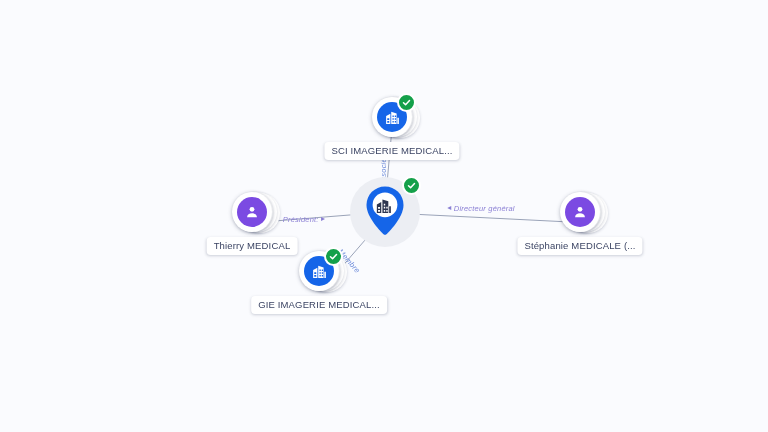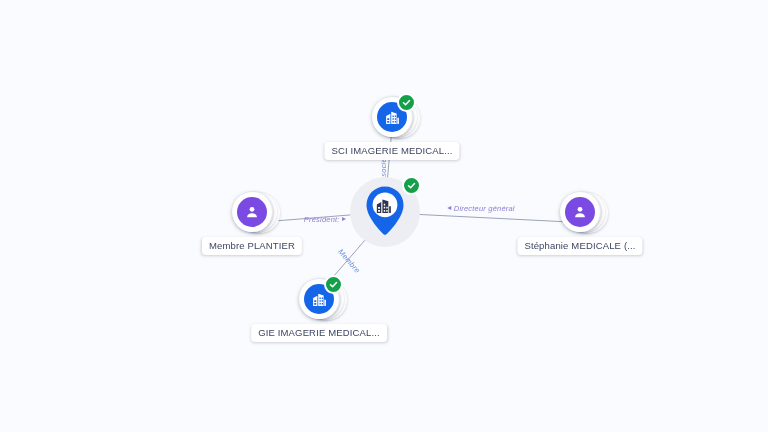--- a/index.html
+++ b/index.html
@@ -76,21 +76,21 @@
 
     <line x1="385" y1="206" x2="392" y2="128" stroke="#9aa3b8" stroke-width="1"></line>
 
     <line x1="362" y1="214" x2="262" y2="222" stroke="#9aa3b8" stroke-width="1"></line>
 
     <line x1="410" y1="214" x2="570" y2="222" stroke="#9aa3b8" stroke-width="1"></line>
 
     <line x1="372" y1="232" x2="327" y2="284" stroke="#9aa3b8" stroke-width="1"></line>
   </svg>
 
-  <div class="elabel role" style="left:325px;top:219px;">
+  <div class="elabel role" style="left:304px;top:219px;">
     <span>Président:</span>
     <span class="arrow">▸</span>
   </div>
 
   <div class="elabel role" style="left:481px;top:208px;text-align:center;">
     <span class="arrow">◂</span>
     <span>Directeur général</span>
   </div>
 
   <div class="elabel link" style="left:383px;top:172px;transform:translate(-50%,-50%) rotate(-90deg);">Associé</div>
@@ -127,41 +127,41 @@
       <div class="stack s3"></div>
       <div class="disc">
         <div class="inner person">
           <svg width="16" height="16" viewBox="0 0 24 24" fill="#ffffff">
             <circle cx="12" cy="8" r="3.6"></circle>
             <path d="M4.6 20c0-4 3.4-6.2 7.4-6.2s7.4 2.2 7.4 6.2H4.6z"></path>
           </svg>
         </div>
       </div>
     </div>
-    <div class="label">Membre PLANTIER</div>
+    <div class="label">Thierry MEDICAL</div>
   </div>
 
   <div class="node" style="left:580px;top:222px;width:170px;">
     <div class="marker">
       <div class="stack s1"></div>
       <div class="stack s2"></div>
       <div class="stack s3"></div>
       <div class="disc">
         <div class="inner person">
           <svg width="16" height="16" viewBox="0 0 24 24" fill="#ffffff">
             <circle cx="12" cy="8" r="3.6"></circle>
             <path d="M4.6 20c0-4 3.4-6.2 7.4-6.2s7.4 2.2 7.4 6.2H4.6z"></path>
           </svg>
         </div>
       </div>
     </div>
     <div class="label">Stéphanie MEDICALE (...</div>
   </div>
 
-  <div class="node" style="left:319px;top:309px;width:170px;">
+  <div class="node" style="left:319px;top:281px;width:170px;">
     <div class="marker">
       <div class="stack s1"></div>
       <div class="stack s2"></div>
       <div class="stack s3"></div>
       <div class="disc">
         <div class="inner company">
           <svg width="17" height="17" viewBox="0 0 24 24" fill="#ffffff">
             <path d="M3 21V10l6-3.4V21H3zm1.6-1.6h2.8V17H4.6v2.4zm0-4h2.8v-2.4H4.6V15.4z"></path>
             <path d="M10.2 21V4l7.6 2.2V21h-7.6zm1.8-1.8h1.8v-2.2H12v2.2zm0-4h1.8v-2.2H12v2.2zm0-4h1.8V9H12v2.2zm3.2 8h1.8v-2.2h-1.8v2.2zm0-4h1.8v-2.2h-1.8V15.2zm0-4h1.8V9h-1.8v2.2z"></path>
             <path d="M18.8 21v-8.6H21V21h-2.2z"></path>

